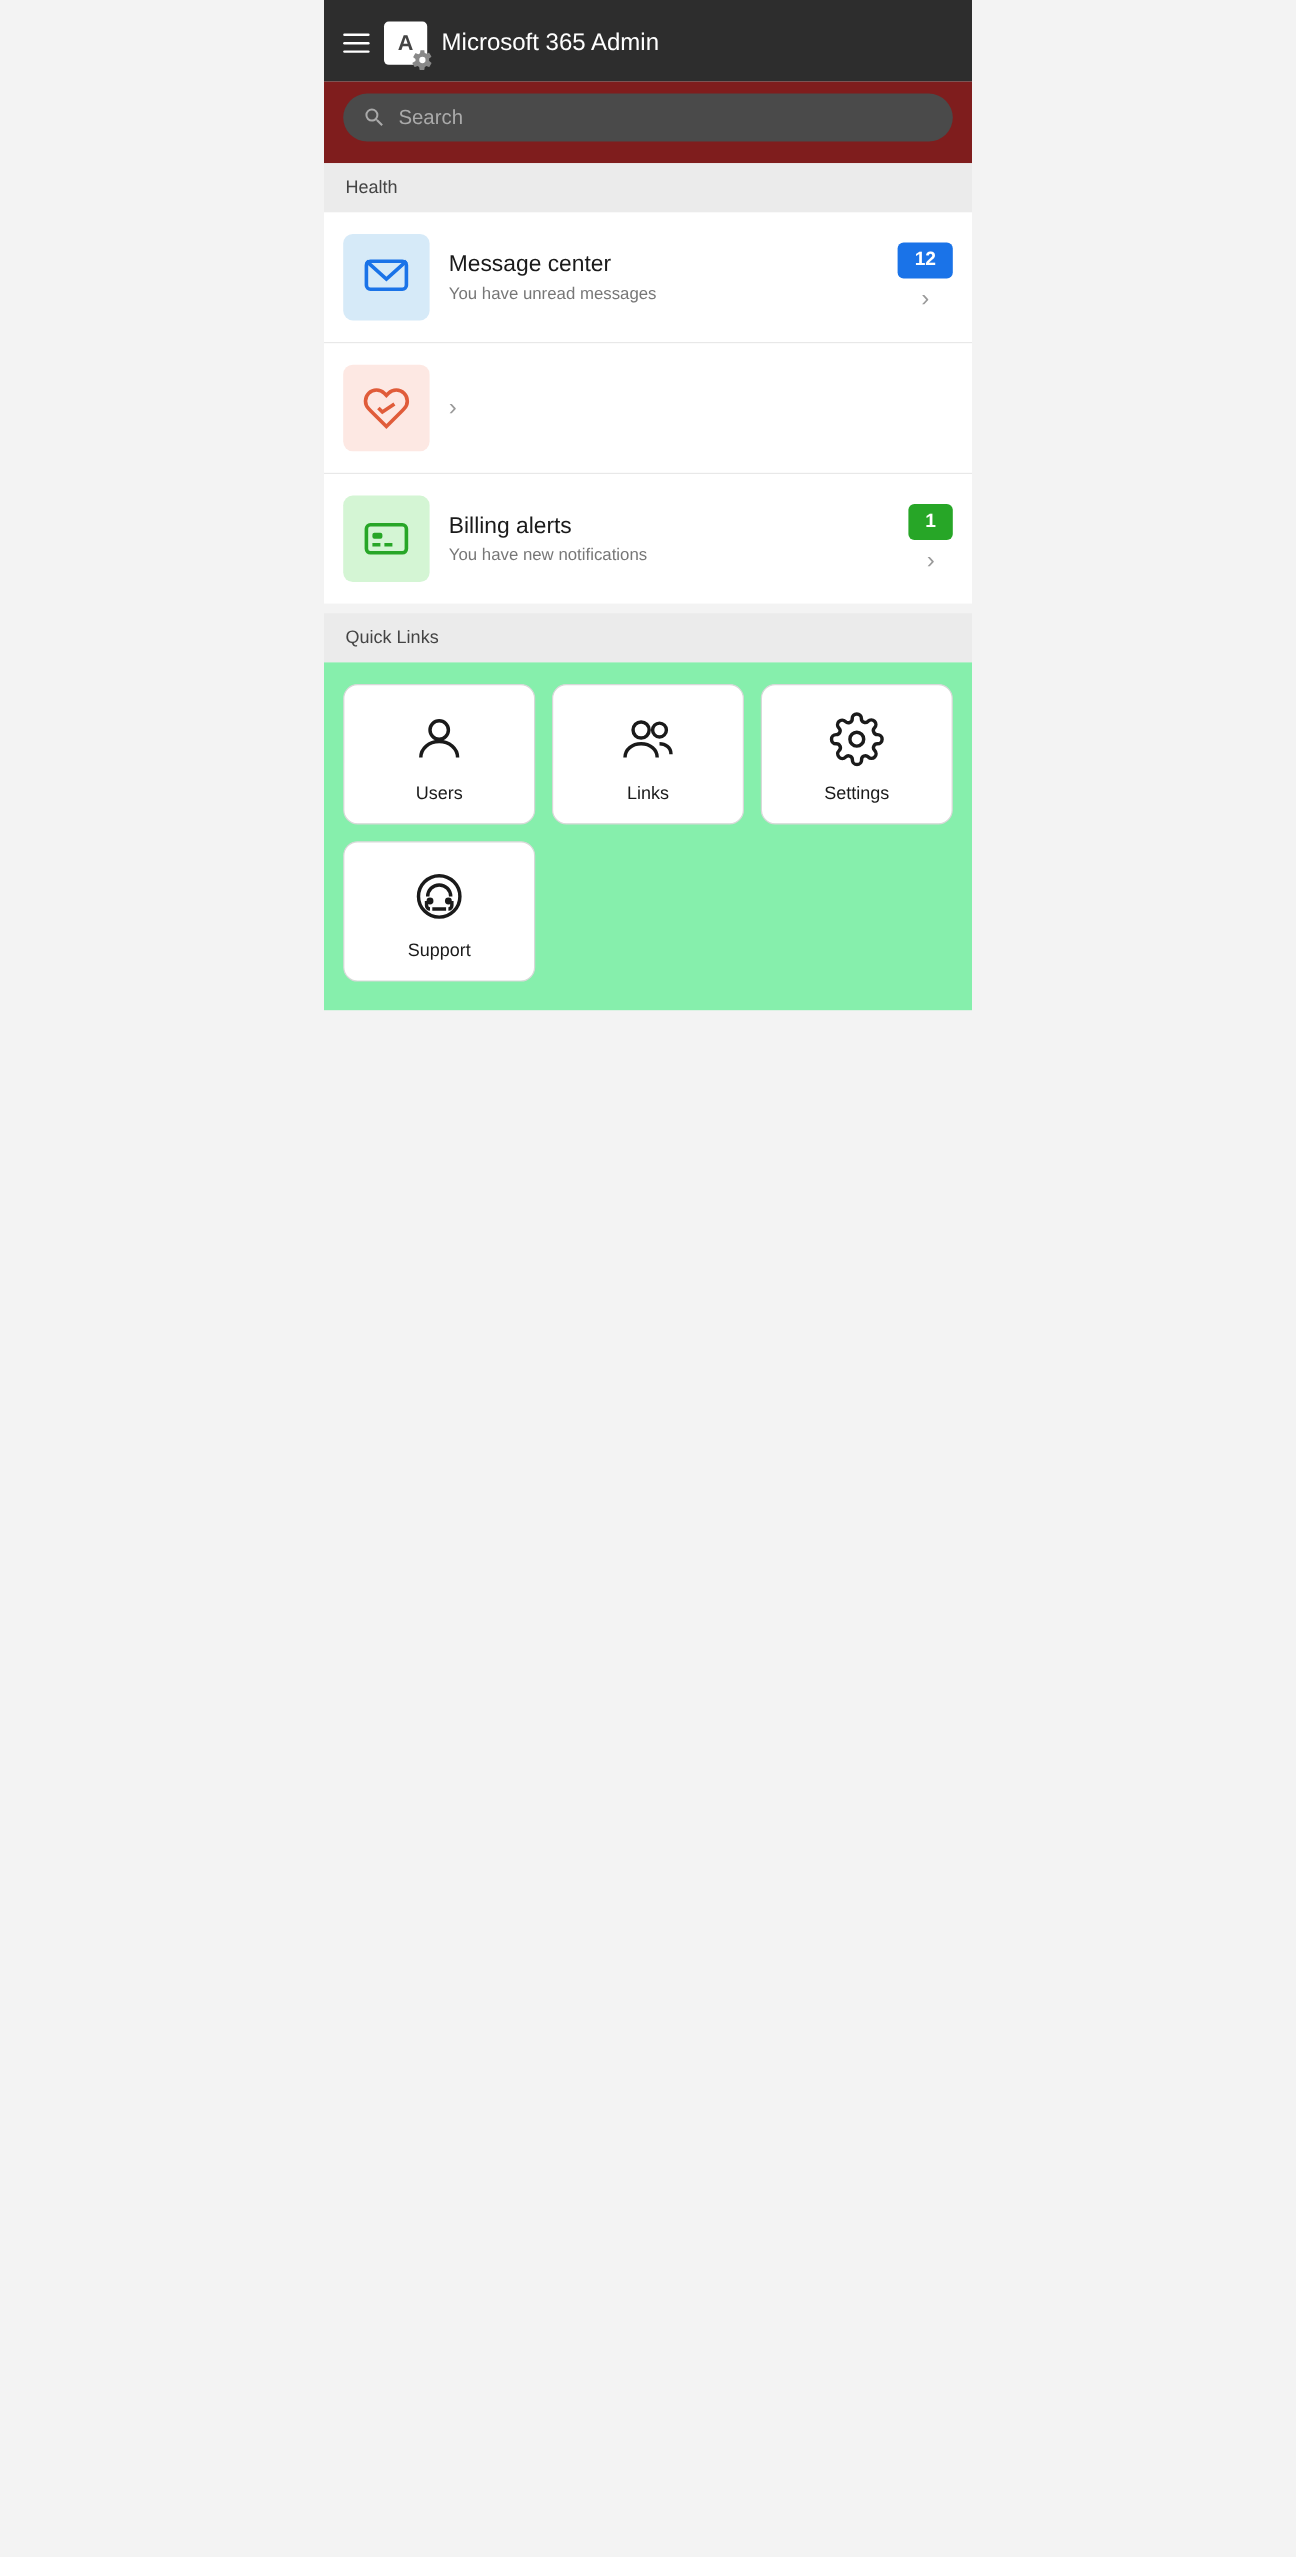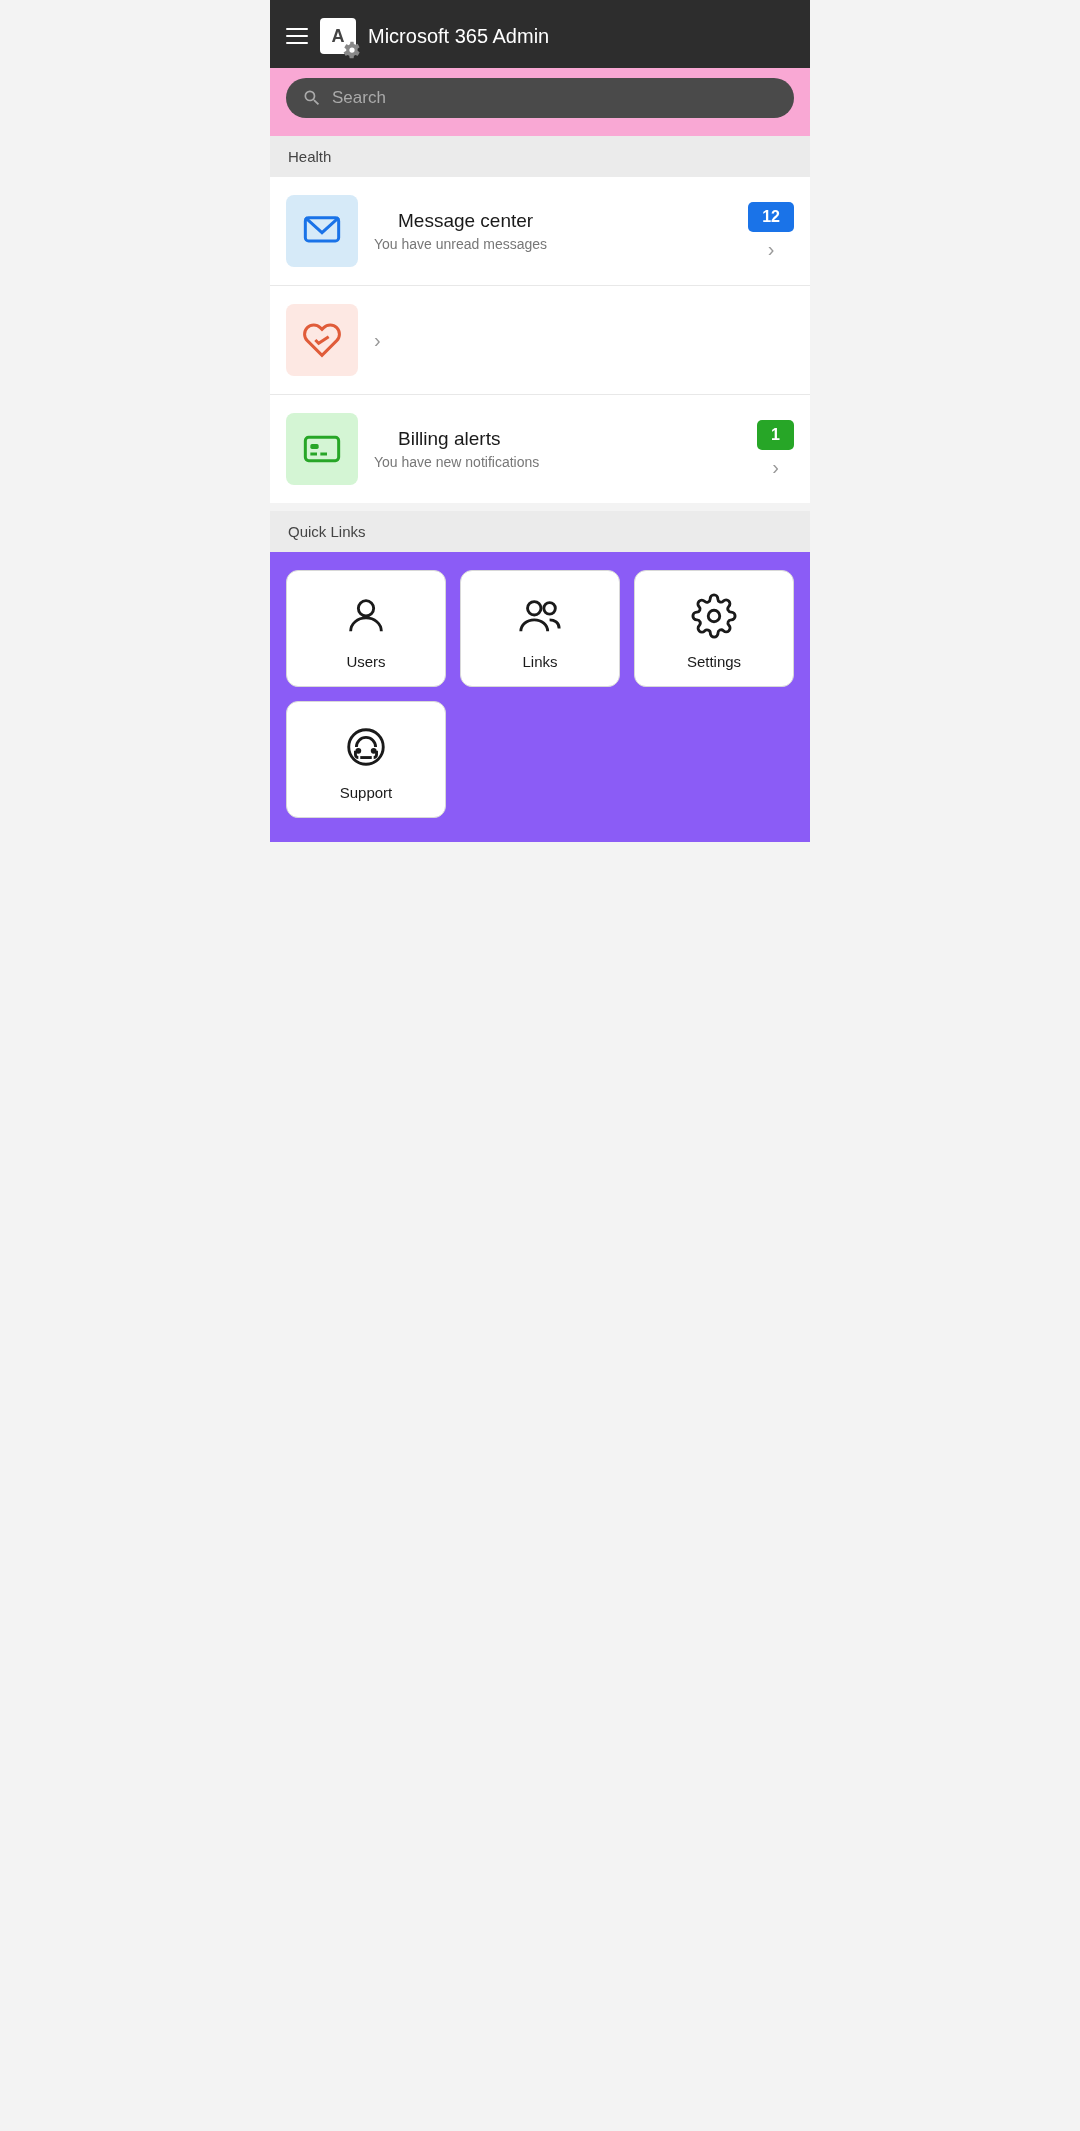--- a/index.html
+++ b/index.html
@@ -47,21 +47,21 @@
       position: relative;
     }
     .header-title {
       color: #fff;
       font-size: 20px;
       font-weight: 400;
     }
 
     
     .search-bar {
-      background: #f9a8d4;
+      background: #7f1d1d;
       padding: 10px 16px 18px 16px;
     }
     .search-input-wrapper {
       background: #4a4a4a;
       border-radius: 24px;
       display: flex;
       align-items: center;
       padding: 10px 16px;
       gap: 10px;
     }
@@ -112,21 +112,20 @@
     .list-icon.salmon { background: #fde8e3; }
     .list-icon.green { background: #d4f5d4; }
     .list-text {
       flex: 1;
     }
     .list-text .title {
       font-size: 19px;
       font-weight: 500;
       color: #1a1a1a;
       margin-bottom: 4px;
-      margin-left: 24px;
     }
     .list-text .subtitle {
       font-size: 14px;
       color: #777;
     }
     .list-badge-chevron {
       display: flex;
       align-items: center;
       gap: 6px;
       flex-shrink: 0;
@@ -141,21 +140,21 @@
     }
     .badge.blue-badge { background: #1a73e8; }
     .badge.green-badge { background: #27a627; }
     .chevron {
       font-size: 20px;
       color: #999;
     }
 
     
     .quick-links-container {
-      background: #8b5cf6;
+      background: #86efac;
       padding: 18px 16px 24px 16px;
     }
     .quick-links-grid {
       display: grid;
       grid-template-columns: repeat(3, 1fr);
       gap: 14px;
     }
     .quick-link-card {
       border: 1.5px solid #d8d8d8;
       border-radius: 12px;

